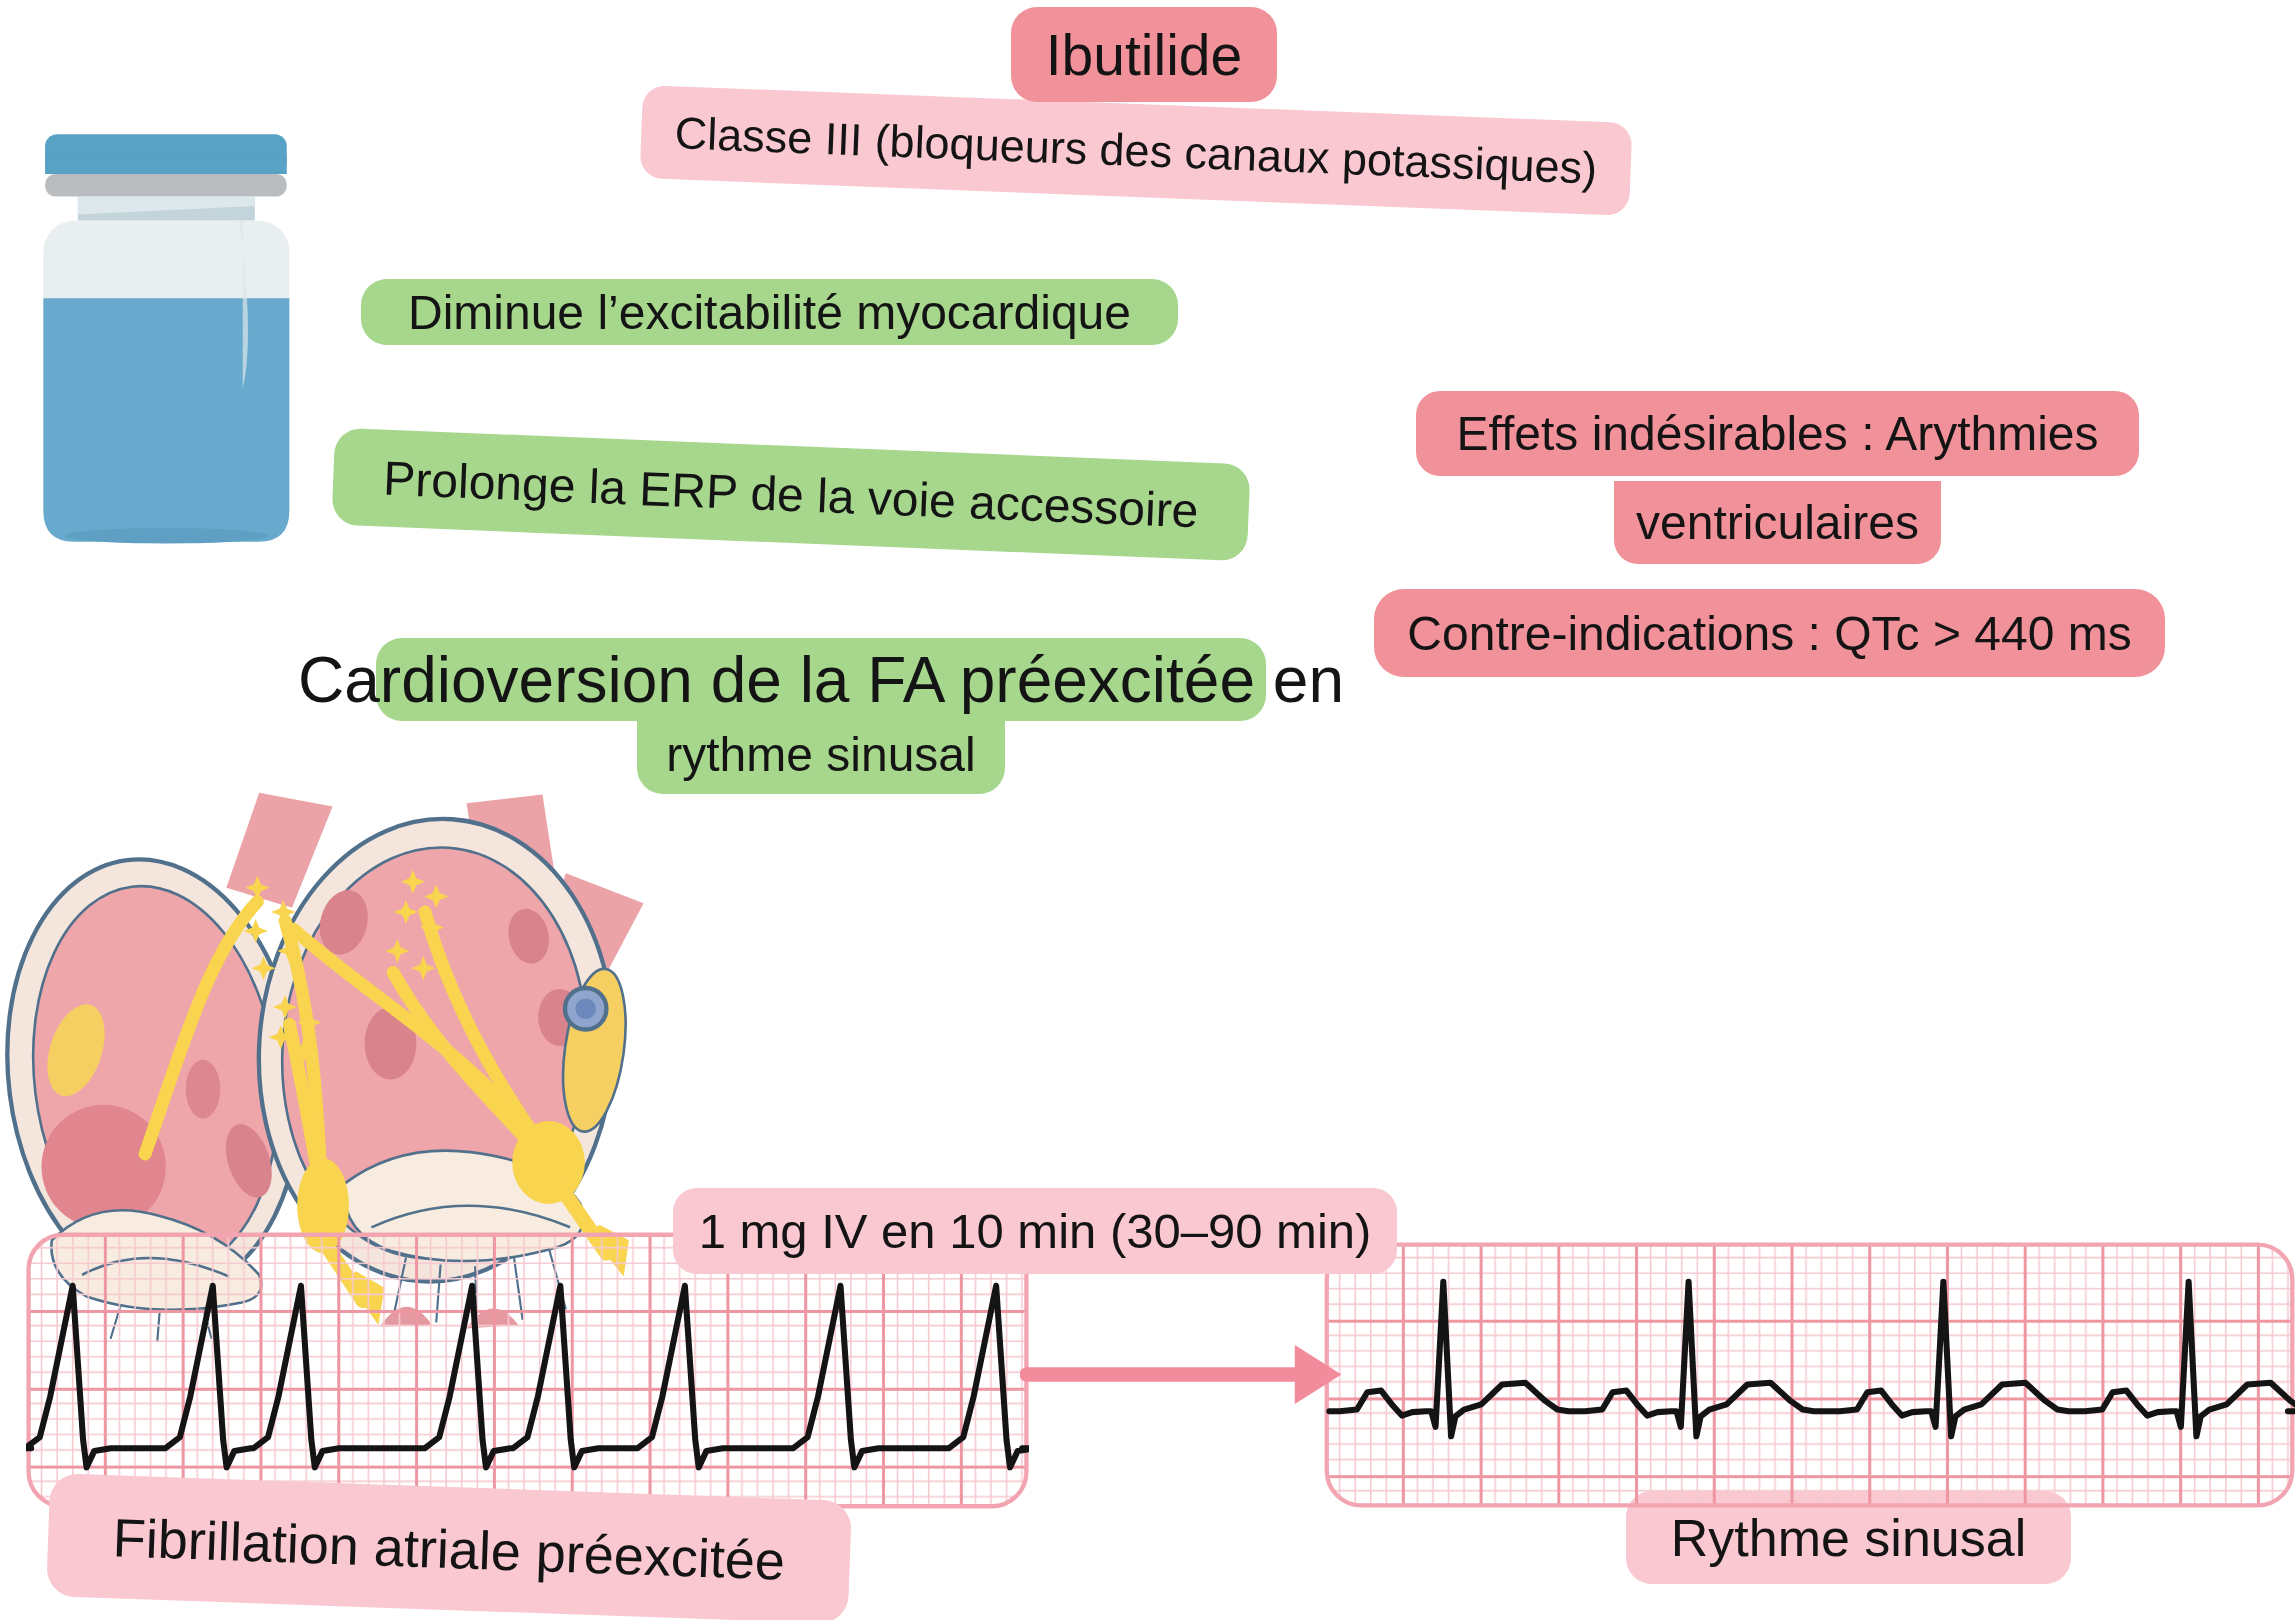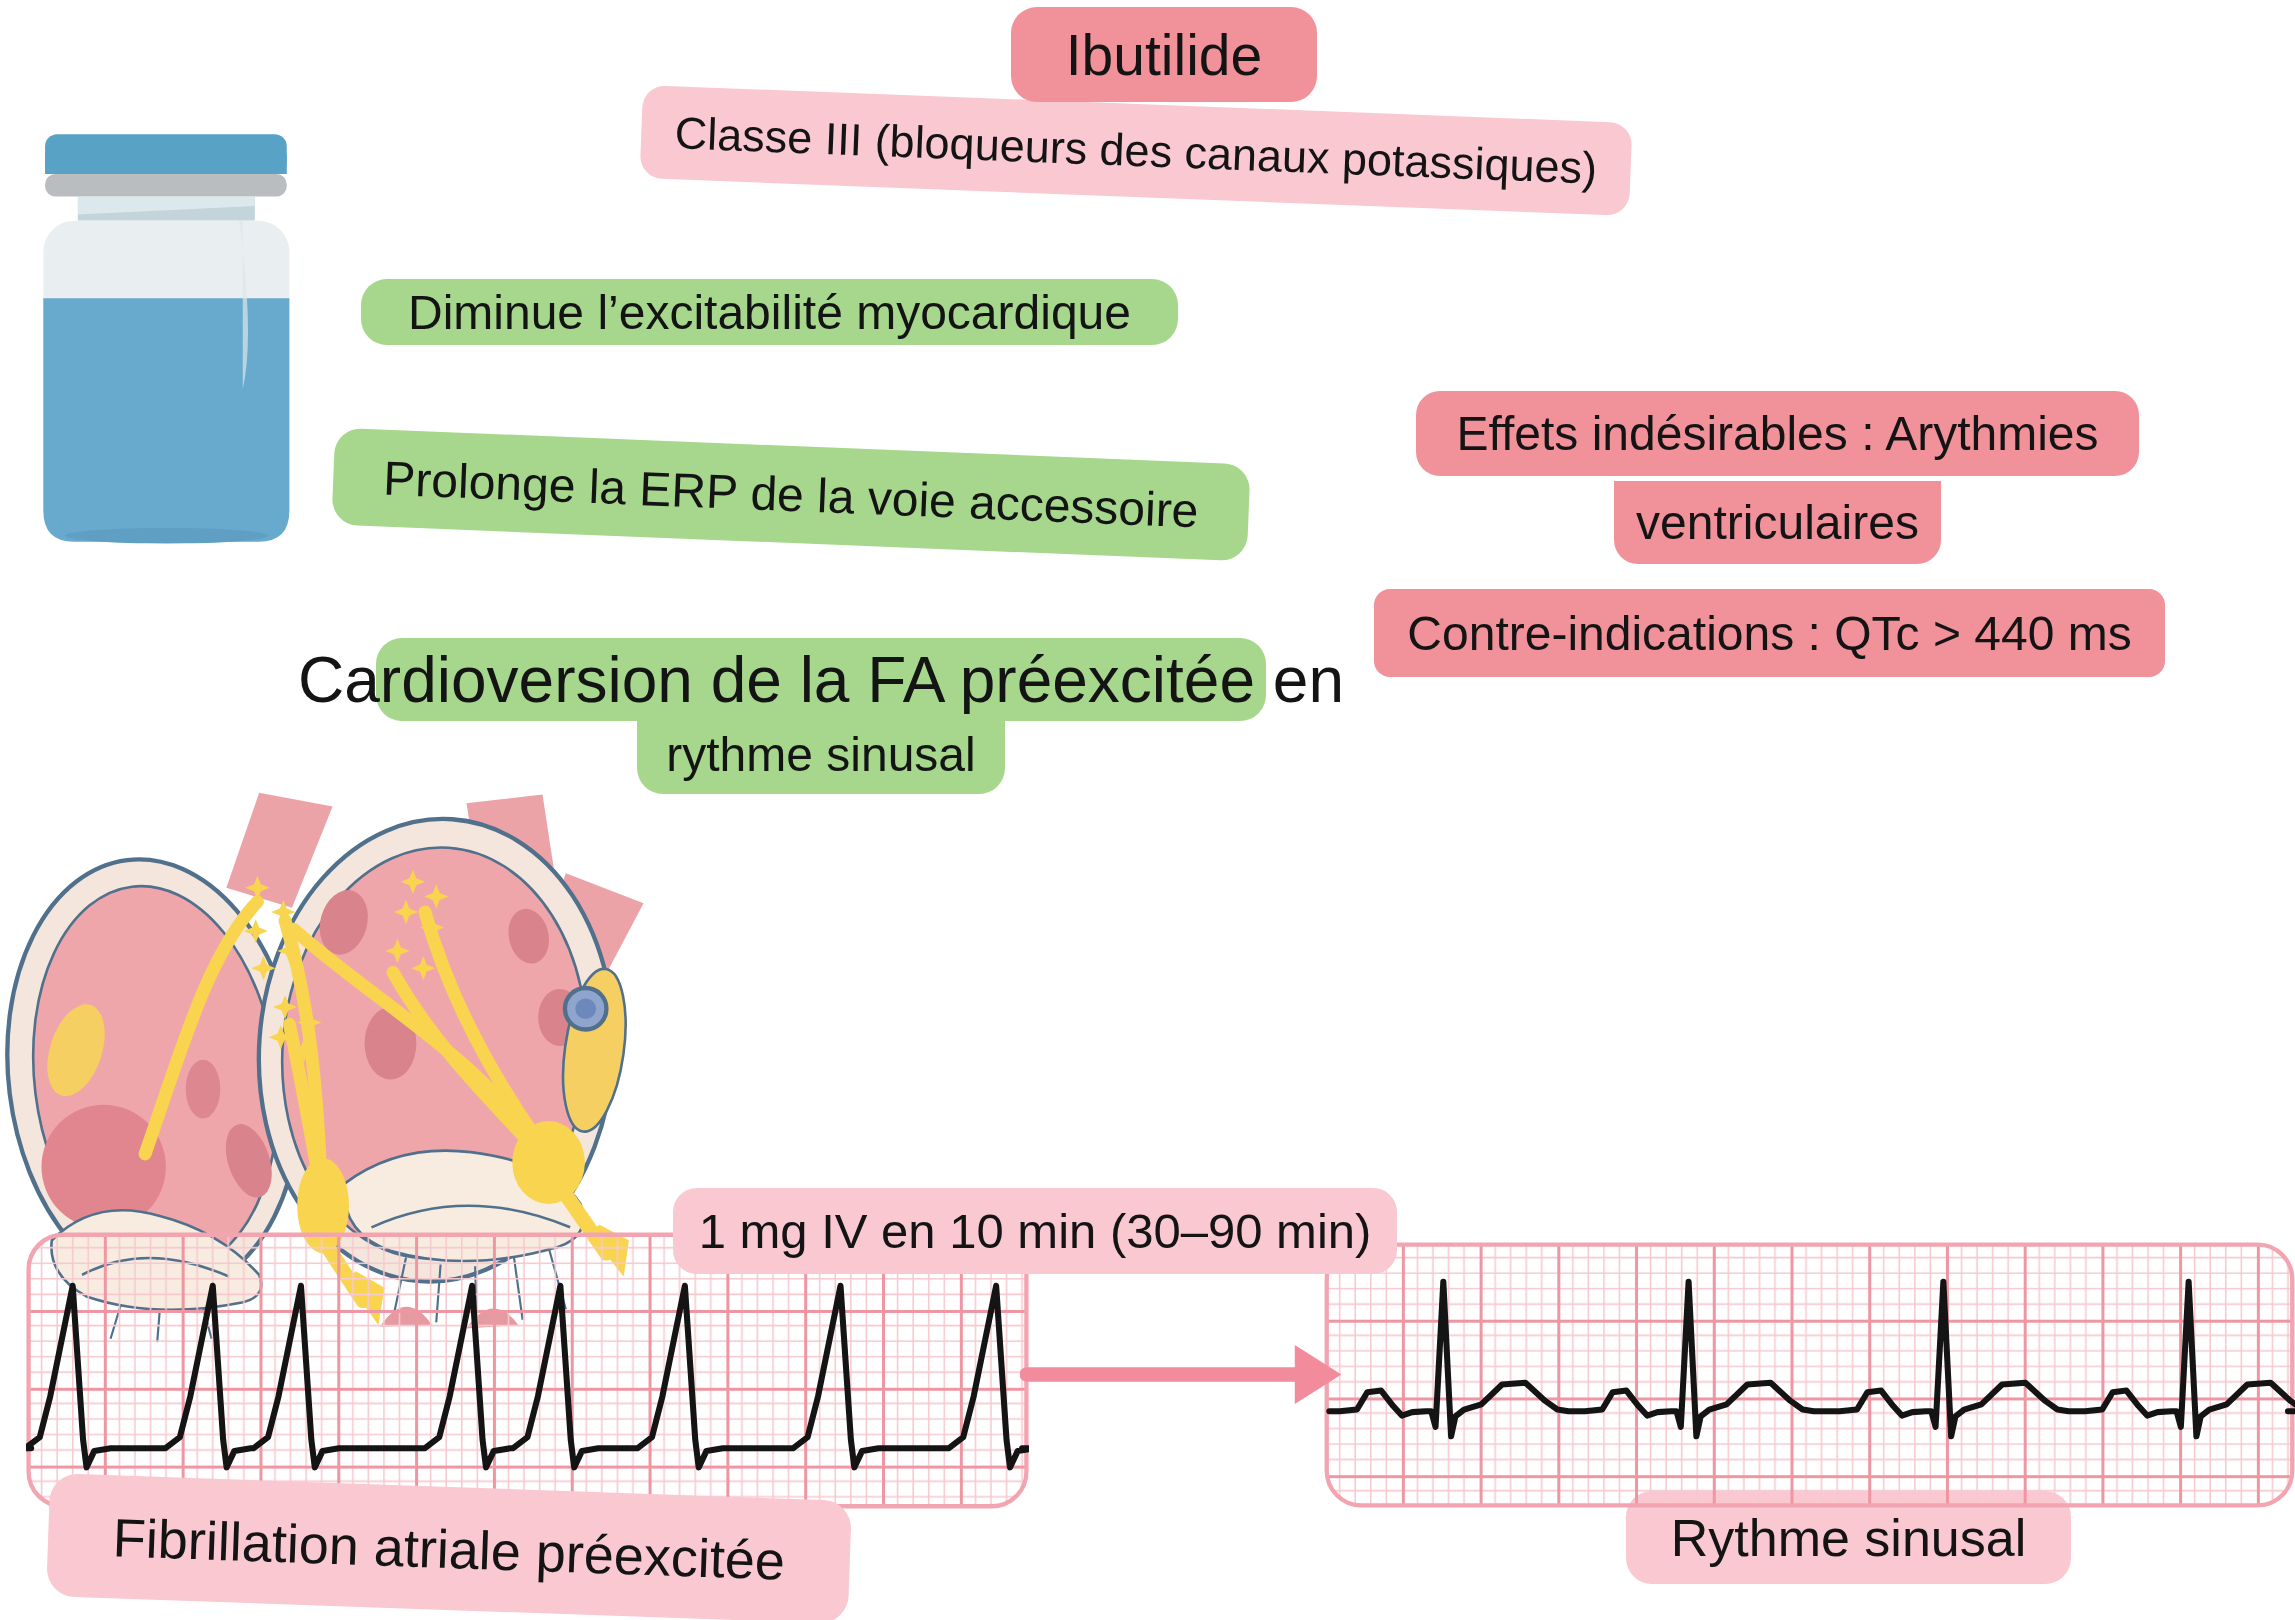--- a/index.html
+++ b/index.html
@@ -2,33 +2,33 @@
 <html style="--accent: #f1919a; --lightpink: #f9c8d1; --green: #a6d78d;font-size:14px"><head>
 <meta charset="utf-8">
 <style>
   html,body{margin:0;padding:0;background:#ffffff;}
   body{width:2295px;height:1621px;font-family:"Liberation Sans", sans-serif;}
   .stage{position:relative;width:2295px;height:1621px;overflow:hidden;background:#fff;color:#141414;}
   .box{position:absolute;display:flex;align-items:center;justify-content:center;white-space:nowrap;color:#141414;}
   .red{background:var(--accent,#f1919a);}
   .green{background:var(--green,#a6d78d);}
   .lightpink{background:var(--lightpink,#f9c8d1);}
-  .title{left:1011px;top:7px;width:306px;height:95px;border-radius:26px;font-size:57px;z-index:4;}
+  .title{left:1011px;top:7px;width:266px;height:95px;border-radius:26px;font-size:57px;z-index:4;}
   .subtitle{left:641px;top:104px;width:990px;height:93px;border-radius:22.5px;font-size:45px;transform:rotate(2.2deg);z-index:3;}
   .g1{left:361px;top:279px;width:817px;height:66px;border-radius:26px;font-size:48px;}
   .g2{left:333px;top:446px;width:916px;height:97px;border-radius:26px;font-size:48px;transform:rotate(2.3deg);}
   .stack{position:absolute;display:flex;flex-direction:column;align-items:center;}
   .stack .box{position:static;}
   .g3{left:376px;top:638px;width:890px;}
   .g3 .pill1{width:890px;height:83px;border-radius:26px;font-size:64px;}
   .g3 .pill2{height:80px;margin-top:-7px;padding:0 29px;border-radius:0 0 26px 26px;font-size:48px;}
   .r1{left:1416px;top:391px;width:723px;gap:12px;}
   .r1 .pill1{width:723px;height:85px;border-radius:24px;font-size:48px;}
   .r1 .pill2{height:83px;margin-top:-7px;padding:0 22px;border-radius:0 0 24px 24px;font-size:48px;}
-  .r2{left:1374px;top:589px;width:791px;height:88px;border-radius:16px;font-size:48px;}
+  .r2{left:1374px;top:589px;width:791px;height:88px;border-radius:30px;font-size:48px;}
   .vial{position:absolute;left:39px;top:130px;width:259px;height:423px;}
   .heart{position:absolute;left:0;top:791px;width:717px;height:553px;z-index:1;}
   .strip{position:absolute;z-index:2;}
   .s1{left:26px;top:1232px;width:1003px;height:277px;}
   .s2{left:1324px;top:1242px;width:971px;height:266px;}
   .dose{left:673px;top:1188px;width:724px;height:86px;border-radius:24px;font-size:49px;z-index:3;}
   .arrow{position:absolute;left:1020px;top:1338px;width:337px;height:73px;z-index:3;}
   .fa{left:48px;top:1487px;width:802px;height:123px;border-radius:28px;font-size:54px;transform:rotate(2deg);z-index:3;}
   .rs{left:1626px;top:1491px;width:445px;height:93px;border-radius:26px;font-size:52px;z-index:1;}
 </style>

